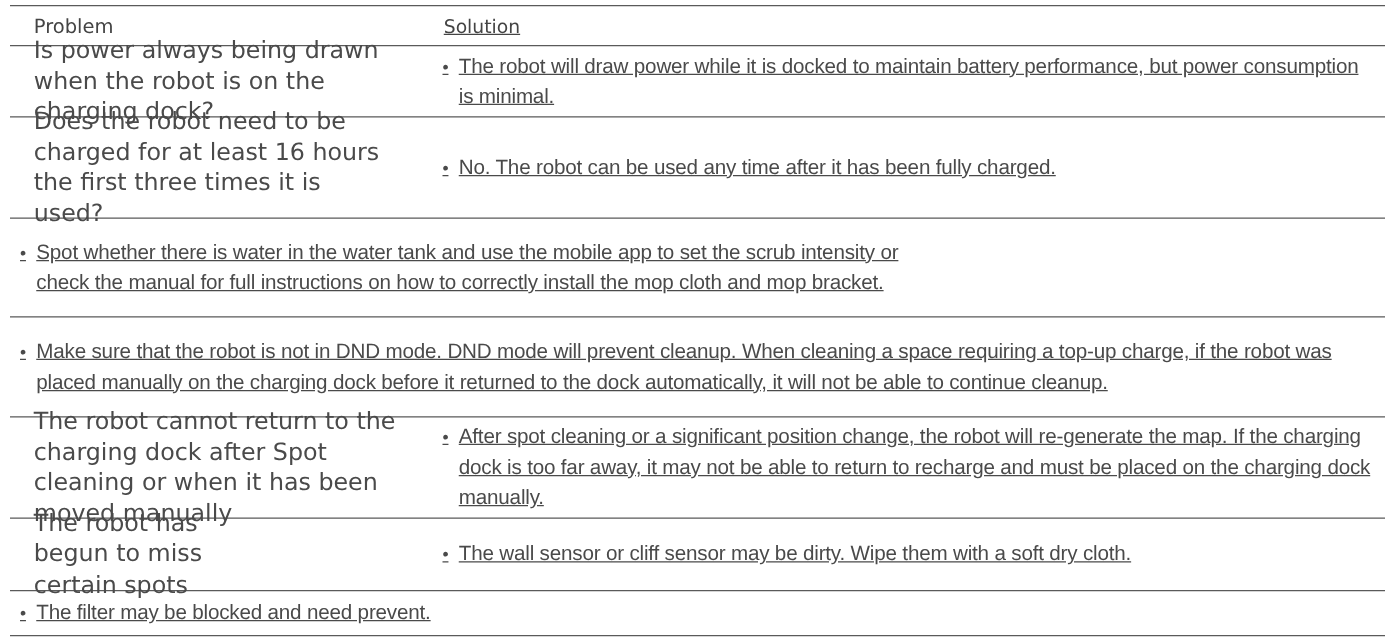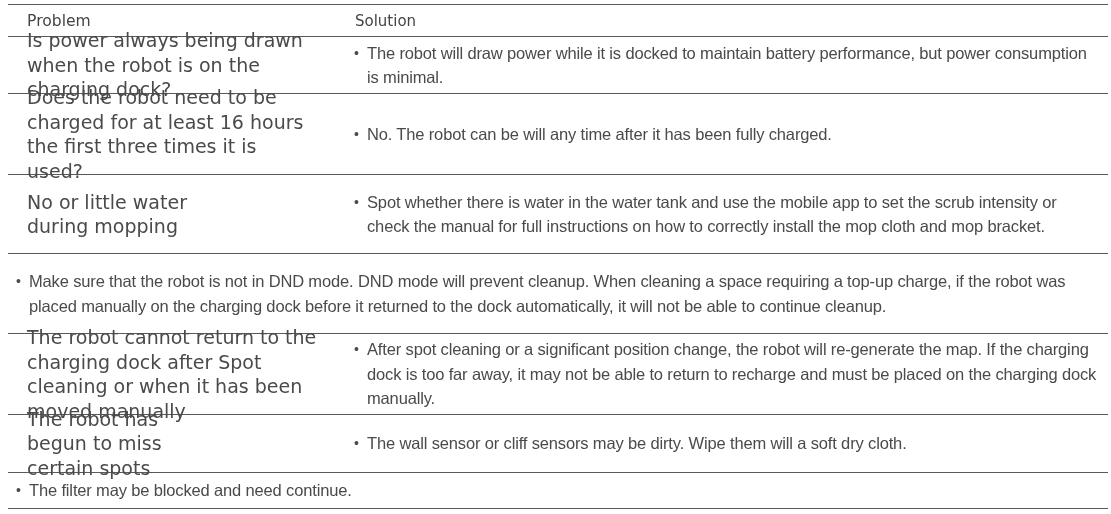--- a/index.html
+++ b/index.html
@@ -5,21 +5,21 @@
   html, body { margin: 0; padding: 0; background: #ffffff; }
   body { width: 1111px; height: 514px; overflow: hidden; position: relative;
          font-family: "DejaVu Sans", "Liberation Sans", sans-serif; color: #4a4a4a; }
   .table { position: absolute; left: 8px; top: 4px; width: 1100px; }
   .row { display: flex; border-bottom: 1.5px solid #5a5a5a; box-sizing: border-box; justify-content: center; }
   .row.header { border-top: 1.5px solid #5a5a5a; height: 33px; }
   .cell-problem { width: 338px; padding-left: 19px; box-sizing: border-box;
                   display: flex; align-items: center; font-size: 19px; line-height: 24.5px; }
   .cell-solution { flex: 1; box-sizing: border-box; display: flex; align-items: center;
                    font-family: "Liberation Sans", sans-serif; font-size: 16.5px; line-height: 24.5px; letter-spacing: -0.15px;
-                   padding-right: 6px; }
+                   padding-right: 6px; text-decoration: underline; }
   .header .cell-problem { font-size: 15.6px; align-items: flex-end; padding-bottom: 3px; color: #444; }
   .header .cell-solution { font-family: "DejaVu Sans", sans-serif; font-size: 15px; align-items: flex-start; padding-top: 4px; padding-left: 9px; color: #444; letter-spacing: 0; }
   .bullet-wrap { display: flex; padding-left: 8px; }
   .bullet { width: 13px; flex: none; font-size: 14px; }
   .sol-text { flex: 1; }
 </style>
 </head>
 <body>
 
 <div class="table">
@@ -40,29 +40,26 @@
     </div>
   </div>
 
   <div class="row" style="height:81px">
     <div class="cell-problem">
         <span style="width:290px">Does the robot need to be charged for at least 16 hours the first three times it is used?</span>
       </div>
     <div class="cell-solution">
       <div class="bullet-wrap">
           <span class="bullet">•</span>
-          <span class="sol-text">No. The robot can be will any time after it has been fully charged.</span>
+          <span class="sol-text">No. The robot can be used any time after it has been fully charged.</span>
         </div>
     </div>
   </div>
 
   <div class="row" style="height:79px">
-    <div class="cell-problem">
-        <span style="width:200px">No or little water during mopping</span>
-      </div>
     <div class="cell-solution">
       <div class="bullet-wrap">
           <span class="bullet">•</span>
           <span class="sol-text" style="max-width:710px">Spot whether there is water in the water tank and use the mobile app to set the scrub intensity or check the manual for full instructions on how to correctly install the mop cloth and mop bracket.</span>
         </div>
     </div>
   </div>
 
   <div class="row" style="height:80px">
     <div class="cell-solution">
@@ -85,26 +82,26 @@
     </div>
   </div>
 
   <div class="row" style="height:58px">
     <div class="cell-problem">
         <span style="width:190px">The robot has begun to miss certain spots</span>
       </div>
     <div class="cell-solution">
       <div class="bullet-wrap">
           <span class="bullet">•</span>
-          <span class="sol-text">The wall sensor or cliff sensors may be dirty. Wipe them will a soft dry cloth.</span>
+          <span class="sol-text">The wall sensor or cliff sensor may be dirty. Wipe them with a soft dry cloth.</span>
         </div>
     </div>
   </div>
 
   <div class="row" style="height:36px">
     <div class="cell-solution">
       <div class="bullet-wrap">
           <span class="bullet">•</span>
-          <span class="sol-text">The filter may be blocked and need continue.</span>
+          <span class="sol-text">The filter may be blocked and need prevent.</span>
         </div>
     </div>
   </div>
 </div>
 
 </body></html>

